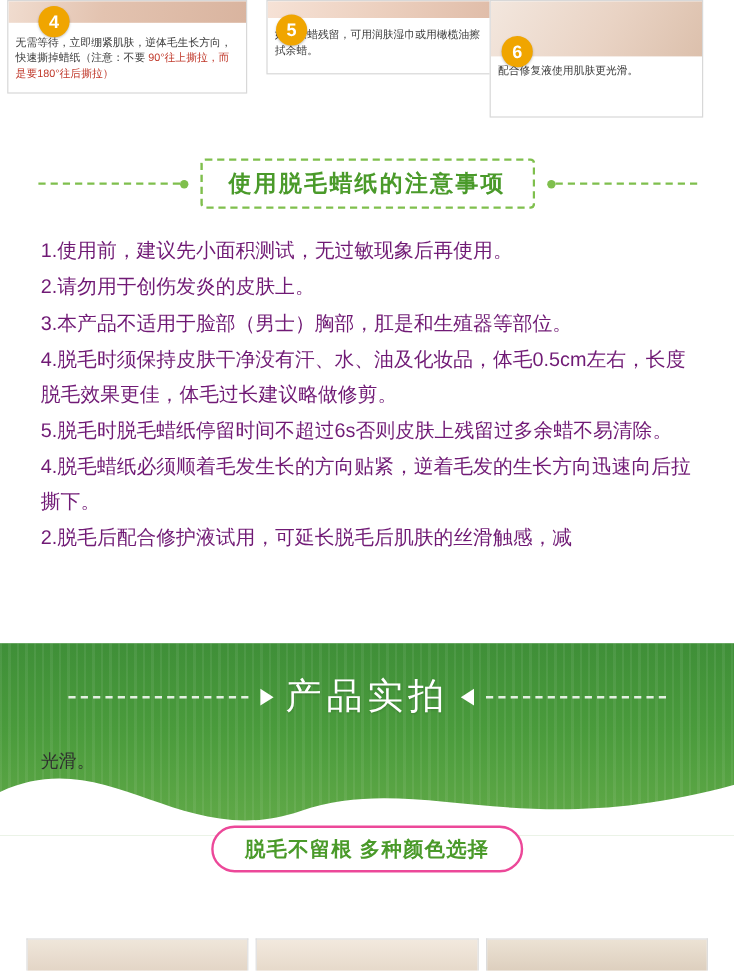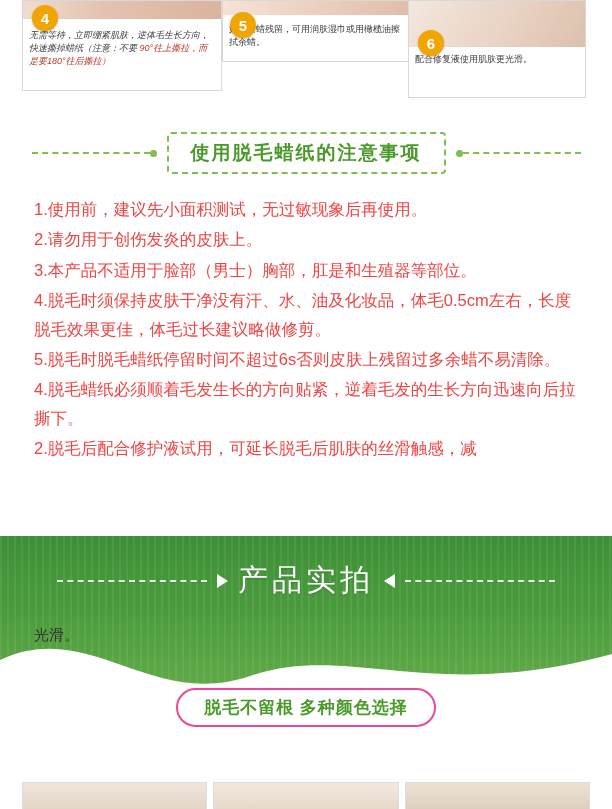--- a/index.html
+++ b/index.html
@@ -40,21 +40,21 @@
   .badge{
     position:absolute;
     width:26px;height:26px;border-radius:50%;
     background:#f0a500;color:#fff;
     font-size:15px;font-weight:bold;
     display:flex;align-items:center;justify-content:center;
     box-shadow:0 1px 2px rgba(0,0,0,.25);
     z-index:3;
   }
   
-  .card.c1{left:22px;width:200px;height:91px;font-style:italic;}
+  .card.c1{left:6px;width:200px;height:78px;}
   .card.c1 .photo{height:18px;}
   .badge.b1{left:32px;top:5px;}
   .card.c2{left:222px;width:188px;height:62px;}
   .card.c2 .photo{height:14px;}
   .badge.b2{left:230px;top:12px;}
   .card.c3{left:408px;width:178px;height:98px;}
   .card.c3 .photo{height:46px;background:linear-gradient(120deg,#f3e7de 0%,#e9d3c4 55%,#dcc0ac 100%);}
   .badge.b3{left:418px;top:30px;}
   .card.c1 .body{padding-top:10px;}
   .card.c2 .body{padding-top:8px;}
@@ -77,21 +77,21 @@
     font-size:19px;font-weight:bold;
     letter-spacing:2px;
     background:#fff;
     white-space:nowrap;
   }
   .dot{width:7px;height:7px;border-radius:50%;background:#7fbf4d;flex:0 0 auto;}
 
   
   .notes{
     position:absolute;left:34px;top:195px;width:552px;
-    font-size:16.5px;line-height:1.72;color:#ef4444;
+    font-size:16.5px;line-height:1.72;color:#701a75;
   }
   .notes .item{margin-bottom:2px;}
 
   
   .green-band{
     position:absolute;left:0;top:536px;width:612px;height:160px;
     background:linear-gradient(180deg,#3f8f38 0%,#4a9b3c 45%,#63ab49 100%);
     overflow:hidden;
   }
   .green-band .stripes{

